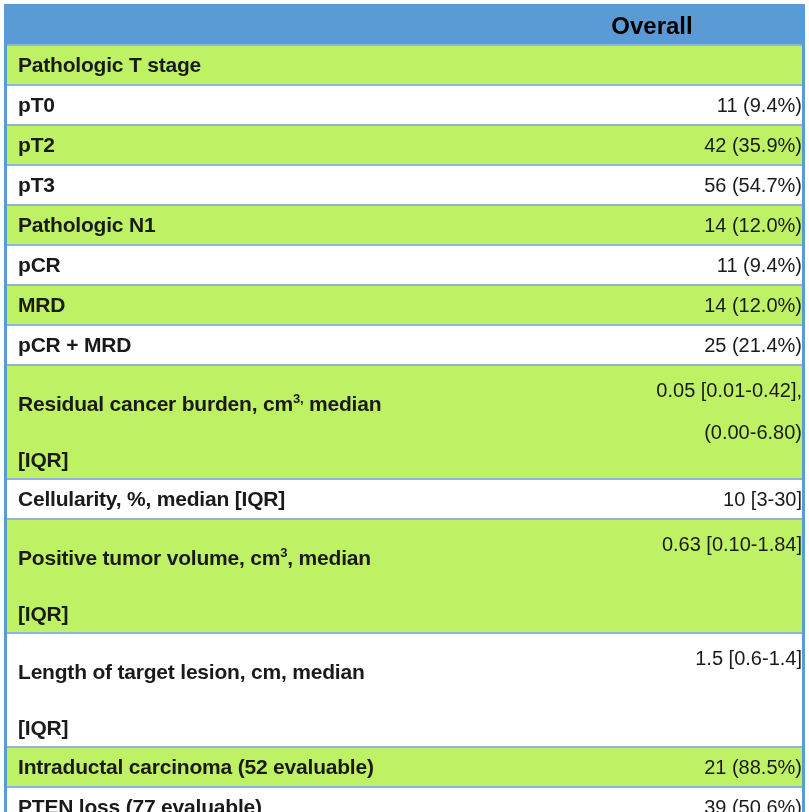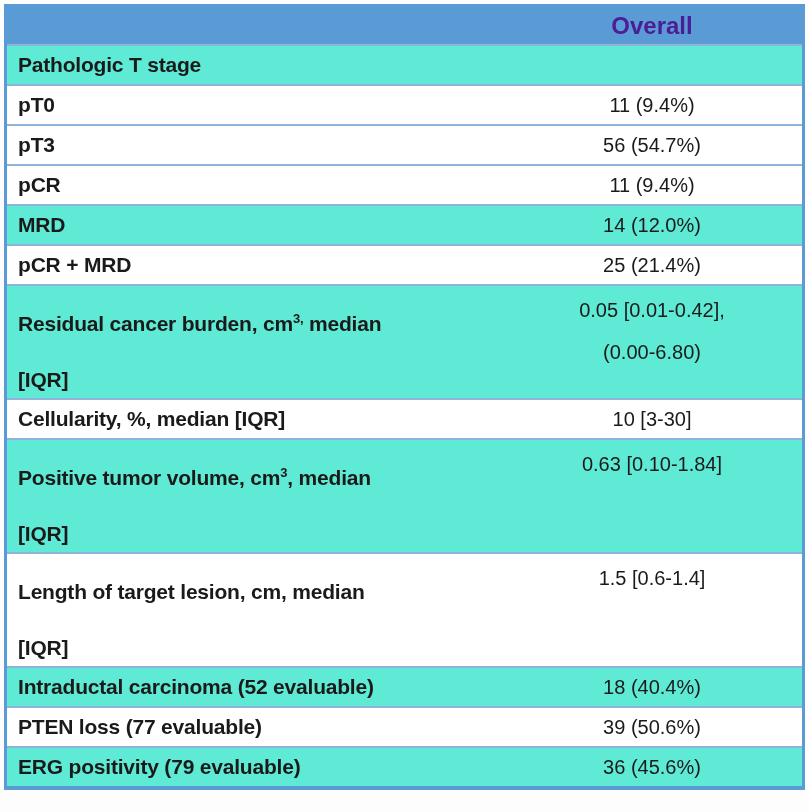--- a/index.html
+++ b/index.html
@@ -30,52 +30,52 @@
   col.value-col  { width: 300px; }
 
   
   tr.header-row th {
     background: #5B9BD5;
     height: 37px;
     padding: 0;
     margin: 0;
   }
   th.overall-cell {
-    color: #4c1d95;
+    color: #000000;
     font-size: 24px;
     font-weight: bold;
     text-align: center;
     vertical-align: middle;
   }
 
   
   tbody td {
     border-top: 2px solid #8FB3D9;
     padding: 0;
     color: #1a1a1a;
     vertical-align: middle;
   }
-  tr.band td  { background: #5eead4; margin-left: 41px; }
+  tr.band td  { background: #bef264; margin-left: 41px; }
   tr.white td { background: #ffffff; }
 
   tr.r-single td { height: 38px; }
   tr.r-double td { height: 76px; vertical-align: top; }
 
   td.label-cell {
     font-weight: bold;
     font-size: 21px;
     text-align: left;
     padding-left: 11px;
     letter-spacing: -0.2px;
   }
   td.label-cell.indent { }
 
   td.value-cell {
     font-size: 20px;
-    text-align: center;
+    text-align: right;
     font-weight: normal;
   }
 
   tr.r-double td .line {
     line-height: 36px;
     padding-top: 20px;
   }
   tr.r-double td.value-cell .line {
     line-height: 36px;
     padding-top: 6px;
@@ -104,23 +104,31 @@
     </thead>
     <tbody>
       <tr class="band r-single">
         <td class="label-cell">Pathologic T stage</td>
         <td class="value-cell"></td>
       </tr>
       <tr class="white r-single">
         <td class="label-cell indent">pT0</td>
         <td class="value-cell">11 (9.4%)</td>
       </tr>
+      <tr class="band r-single">
+        <td class="label-cell indent">pT2</td>
+        <td class="value-cell">42 (35.9%)</td>
+      </tr>
       <tr class="white r-single">
         <td class="label-cell indent">pT3</td>
         <td class="value-cell">56 (54.7%)</td>
+      </tr>
+      <tr class="band r-single">
+        <td class="label-cell">Pathologic N1</td>
+        <td class="value-cell">14 (12.0%)</td>
       </tr>
       <tr class="white r-single">
         <td class="label-cell">pCR</td>
         <td class="value-cell">11 (9.4%)</td>
       </tr>
       <tr class="band r-single">
         <td class="label-cell">MRD</td>
         <td class="value-cell">14 (12.0%)</td>
       </tr>
       <tr class="white r-single">
@@ -154,21 +162,21 @@
         <td class="label-cell">
           <div class="line">Length of target lesion, cm, median</div>
           <div class="line">[IQR]</div>
         </td>
         <td class="value-cell">
           <div class="line">1.5 [0.6-1.4]</div>
         </td>
       </tr>
       <tr class="band r-single">
         <td class="label-cell">Intraductal carcinoma (52 evaluable)</td>
-        <td class="value-cell">18 (40.4%)</td>
+        <td class="value-cell">21 (88.5%)</td>
       </tr>
       <tr class="white r-single">
         <td class="label-cell">PTEN loss (77 evaluable)</td>
         <td class="value-cell">39 (50.6%)</td>
       </tr>
       <tr class="band r-single">
         <td class="label-cell">ERG positivity (79 evaluable)</td>
         <td class="value-cell">36 (45.6%)</td>
       </tr>
     </tbody>

